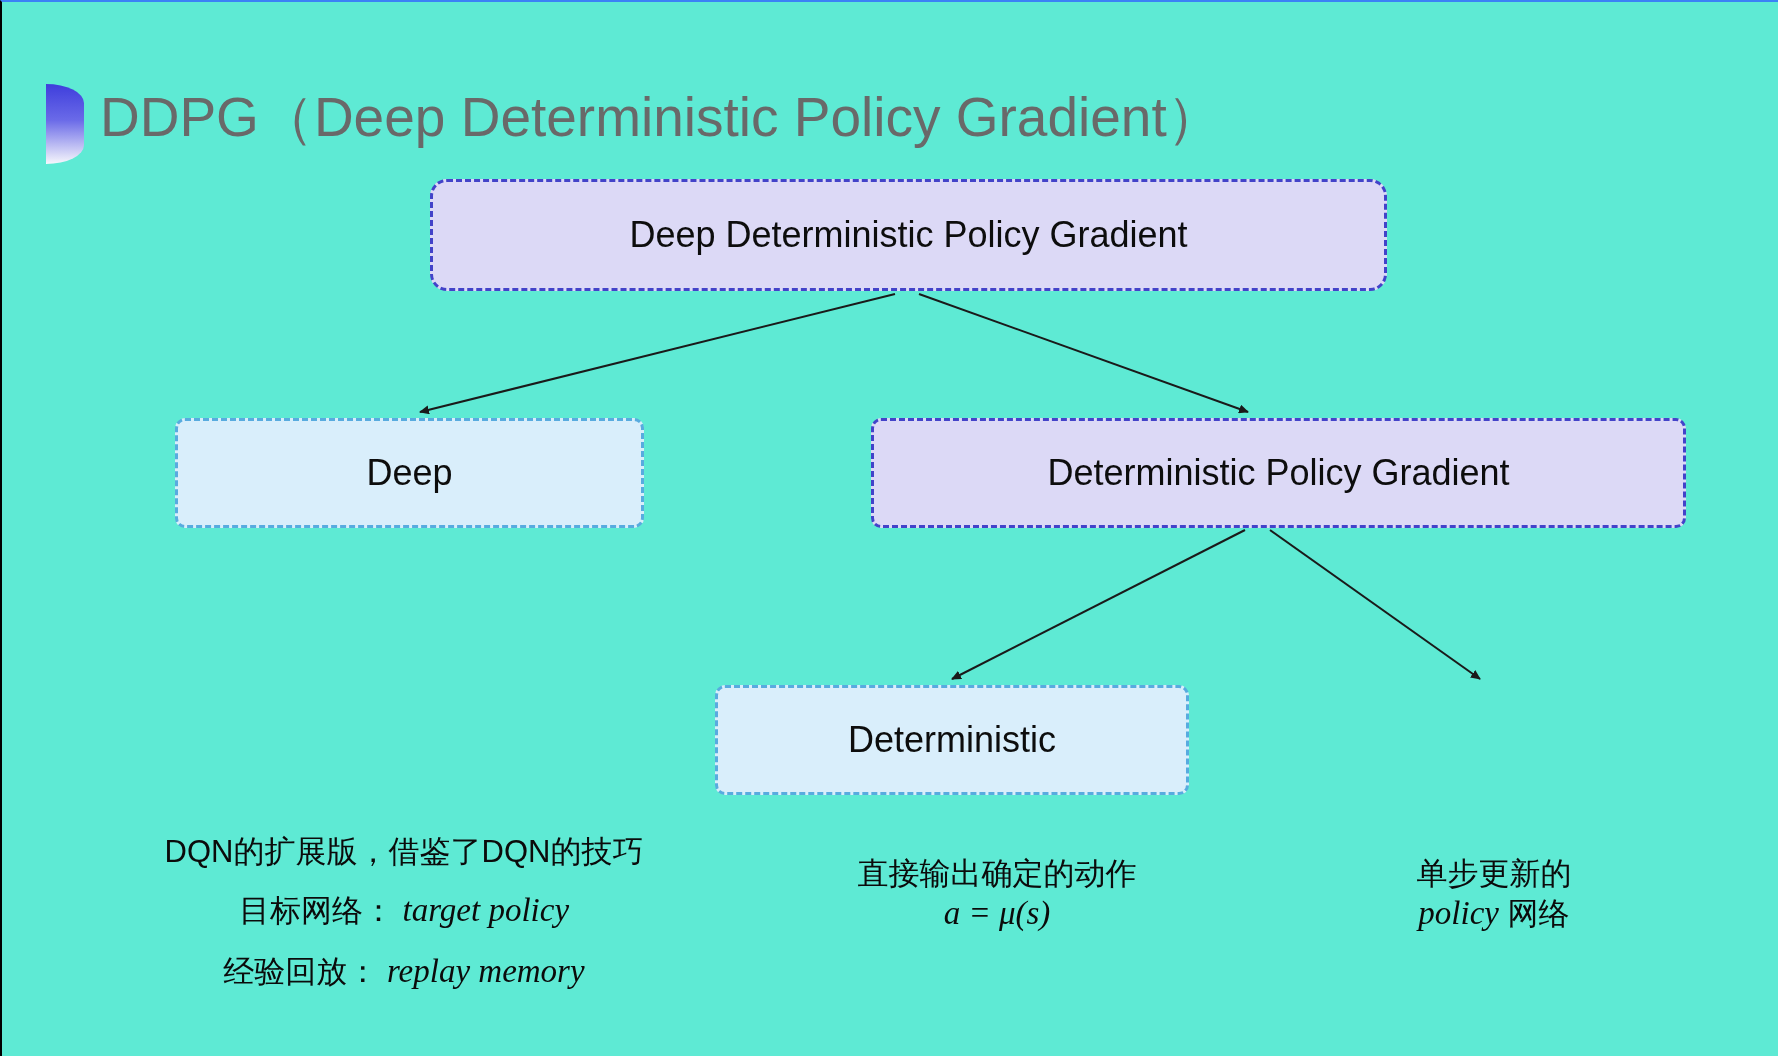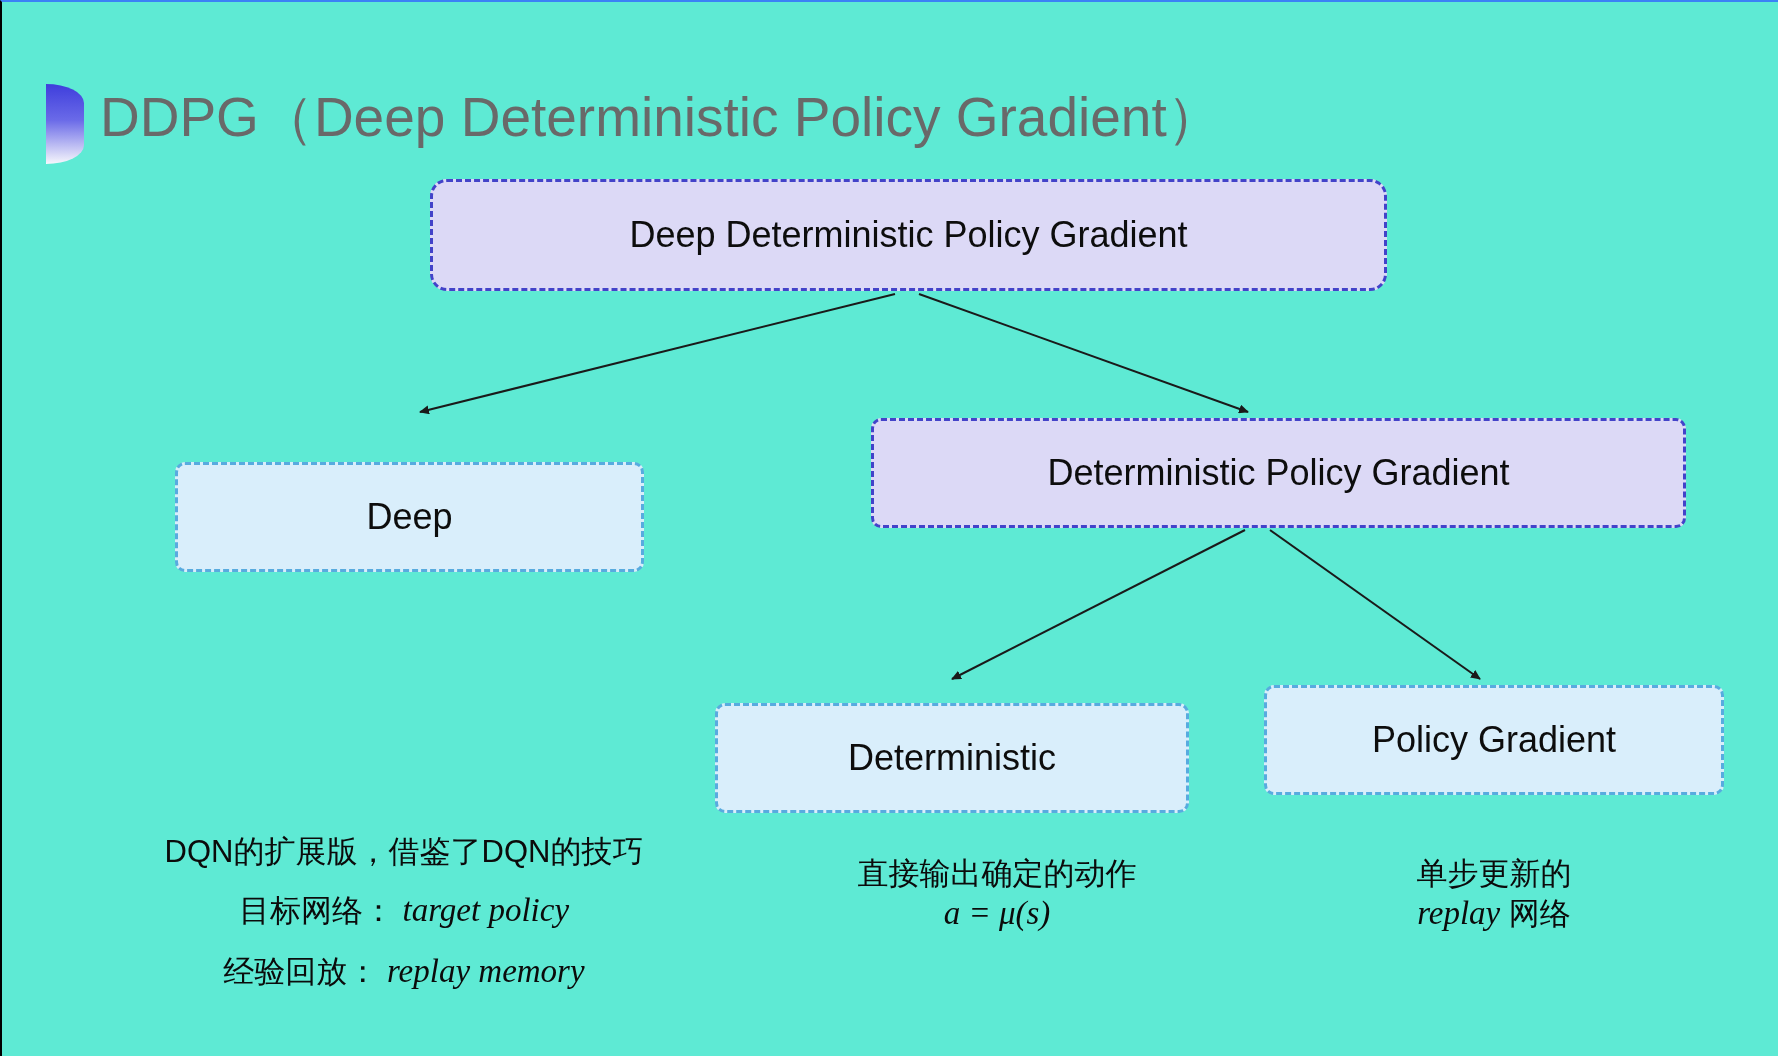--- a/index.html
+++ b/index.html
@@ -32,23 +32,23 @@
     position:absolute;
     box-sizing:border-box;
     border-radius:10px;
     display:flex;align-items:center;justify-content:center;
     font-size:36px;color:#0d0d0d;
     white-space:nowrap;
   }
   .node.purple{background:var(--purple-fill);border:3px dashed var(--purple-border);}
   .node.cyan{background:var(--cyan-fill);border:3px dashed var(--cyan-border);}
   #node-root{left:428px;top:177px;width:957px;height:112px;border-radius:17px;}
-  #node-deep{left:173px;top:416px;width:469px;height:110px;margin-top:44px;}
+  #node-deep{left:173px;top:416px;width:469px;height:110px;}
   #node-dpg{left:849px;top:416px;width:815px;height:110px;margin-left:20px;}
-  #node-det{left:713px;top:701px;width:474px;height:110px;}
+  #node-det{left:713px;top:683px;width:474px;height:110px;}
   #node-pg{left:1262px;top:683px;width:460px;height:110px;}
   
   #edges{position:absolute;left:0;top:0;width:1778px;height:1056px;pointer-events:none;}
   #edges line{stroke:var(--arrow);stroke-width:2;}
   
   .note{position:absolute;text-align:center;color:#0b0b0b;font-size:31px;}
   .note .ln{line-height:36px;}
   .math{
     font-family:"Liberation Serif","DejaVu Serif",serif;
     font-style:italic;font-size:33px;
@@ -90,23 +90,20 @@
   </div>
 
   <div id="node-dpg" class="node purple">
     <span>Deterministic Policy Gradient</span>
   </div>
 
   <div id="node-det" class="node cyan">
     <span>Deterministic</span>
   </div>
 
-  <div id="node-pg" class="node cyan">
-    <span>Policy Gradient</span>
-  </div>
 
   <div id="note-deep" class="note">
     <div class="ln ln1">DQN的扩展版，借鉴了DQN的技巧</div>
     <div class="ln ln2">
       <span>目标网络：</span>
       <span class="math">target policy</span>
     </div>
     <div class="ln ln3">
       <span>经验回放：</span>
       <span class="math">replay memory</span>
@@ -114,17 +111,17 @@
   </div>
 
   <div id="note-det" class="note">
     <div class="ln ln1">直接输出确定的动作</div>
     <div class="ln ln2 math">a = μ(s)</div>
   </div>
 
   <div id="note-pg" class="note">
     <div class="ln ln1">单步更新的</div>
     <div class="ln ln2">
-      <span class="math">replay</span><span> 网络</span>
+      <span class="math">policy</span><span> 网络</span>
     </div>
   </div>
 
 </div>
 
 </body></html>

